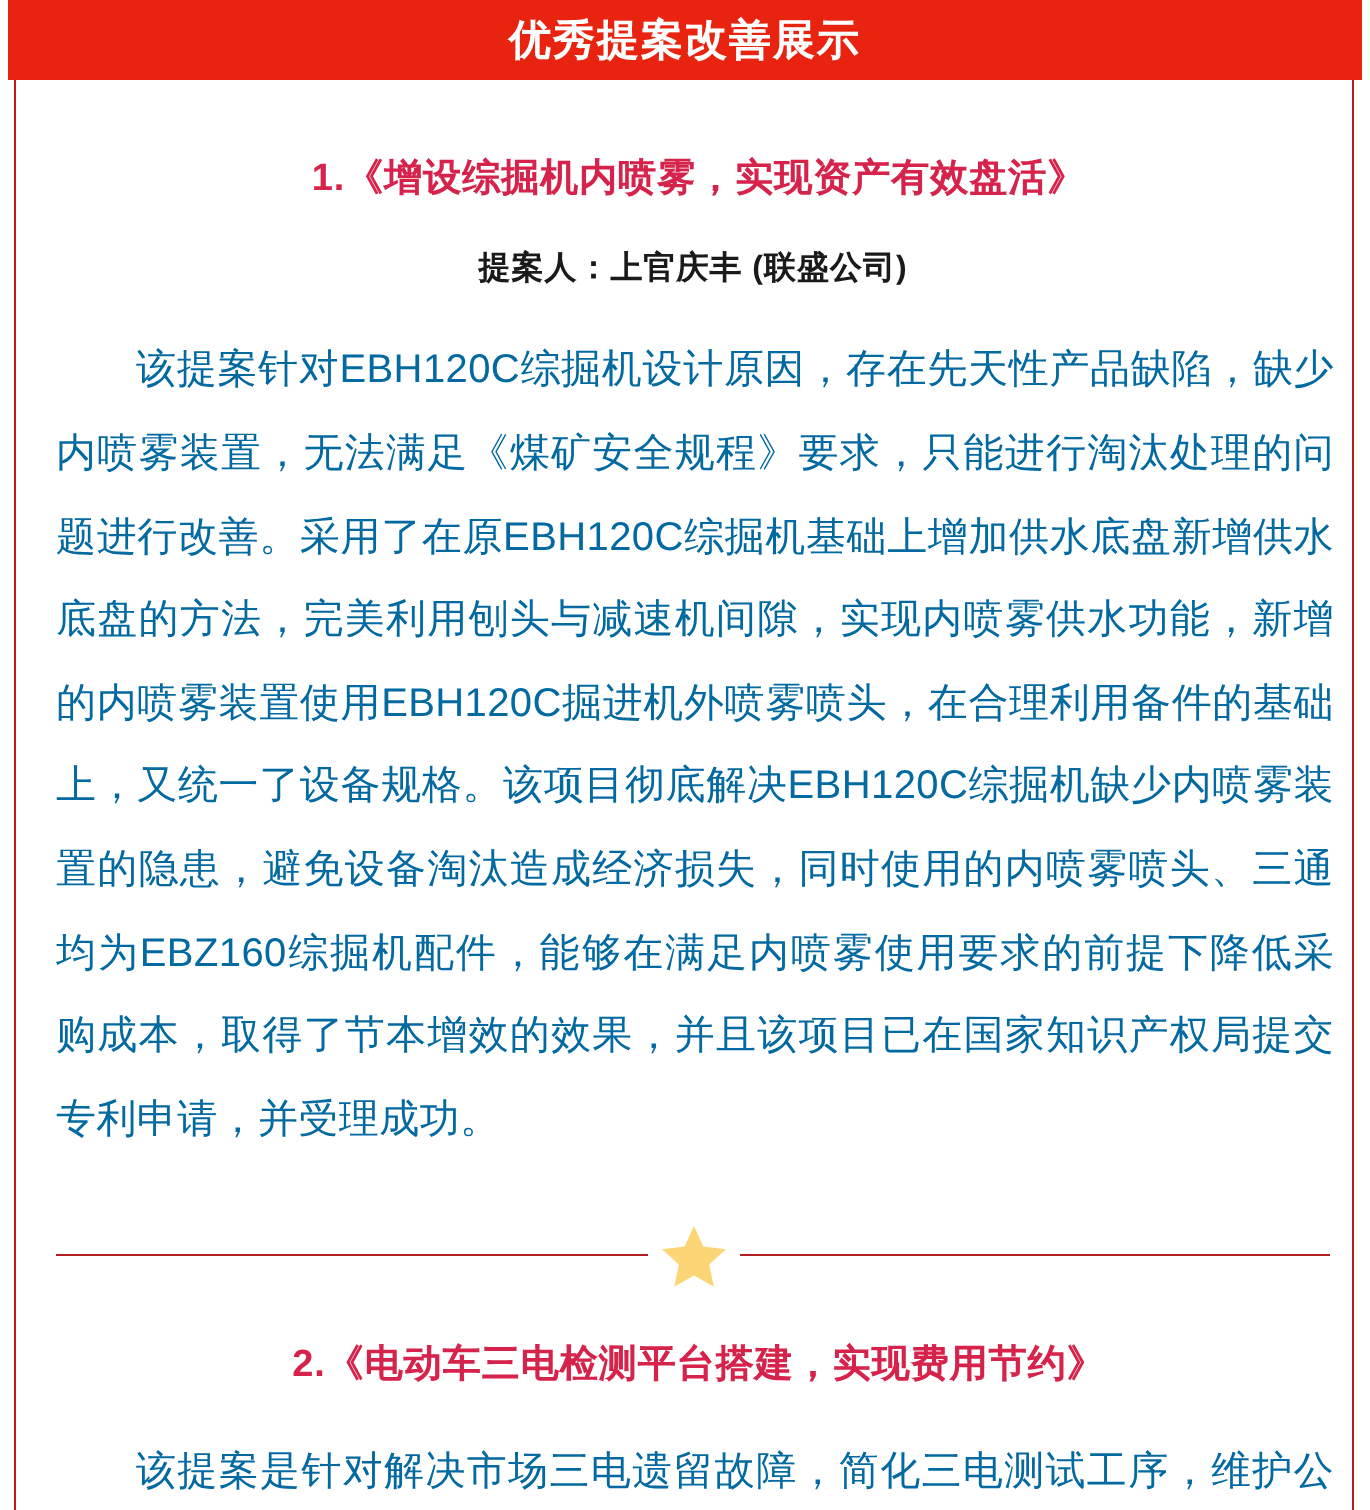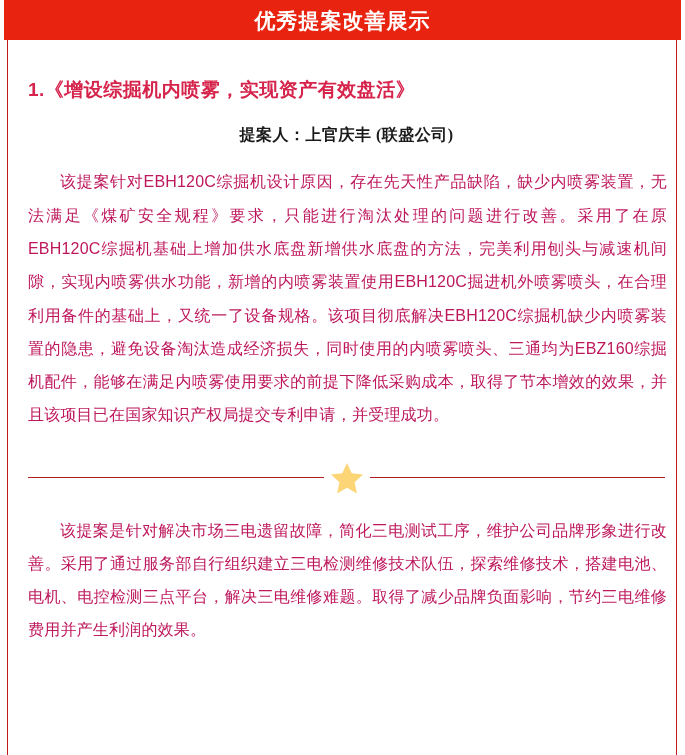--- a/index.html
+++ b/index.html
@@ -62,37 +62,37 @@
   .proposal { }
 
   .proposal-heading {
     color: #d6234b;
     font-size: 19px;
     font-weight: bold;
     line-height: 1.3;
     margin: 0;
     padding: 28px 0 0 6px;
     letter-spacing: 0.5px;
+    text-align: center;
   }
 
   .proposal-author {
     text-align: center;
     color: #1a1a1a;
     font-size: 16px;
     font-weight: bold;
     line-height: 1.3;
     margin: 0;
     padding: 22px 0 0 0;
     letter-spacing: 0.5px;
-    font-family: Liberation Serif, serif;
   }
 
   .proposal-body {
-    color: #be185d;
-    font-size: 16px;
+    color: #0369a1;
+    font-size: 20px;
     line-height: 2.08;
     margin: 0;
     padding: 20px 4px 0 6px;
     text-indent: 2em;
     text-align: justify;
     text-justify: inter-ideograph;
     letter-spacing: 0.2px;
   }
 
   
@@ -141,16 +141,17 @@
     <div class="divider-line"></div>
     <div class="divider-star">
       <svg width="34" height="33" viewBox="0 0 34 33" aria-hidden="true">
         <polygon points="17,1 21.7,11.3 33,12.6 24.6,20.2 26.9,31.4 17,25.8 7.1,31.4 9.4,20.2 1,12.6 12.3,11.3" fill="#fcd676"></polygon>
       </svg>
     </div>
     <div class="divider-line"></div>
   </div>
 
   <div class="proposal">
+    <h2 class="proposal-heading">2.《电动车三电检测平台搭建，实现费用节约》</h2>
     <p class="proposal-body">该提案是针对解决市场三电遗留故障，简化三电测试工序，维护公司品牌形象进行改善。采用了通过服务部自行组织建立三电检测维修技术队伍，探索维修技术，搭建电池、电机、电控检测三点平台，解决三电维修难题。取得了减少品牌负面影响，节约三电维修费用并产生利润的效果。</p>
   </div>
 
 </div>
 
 </body></html>

